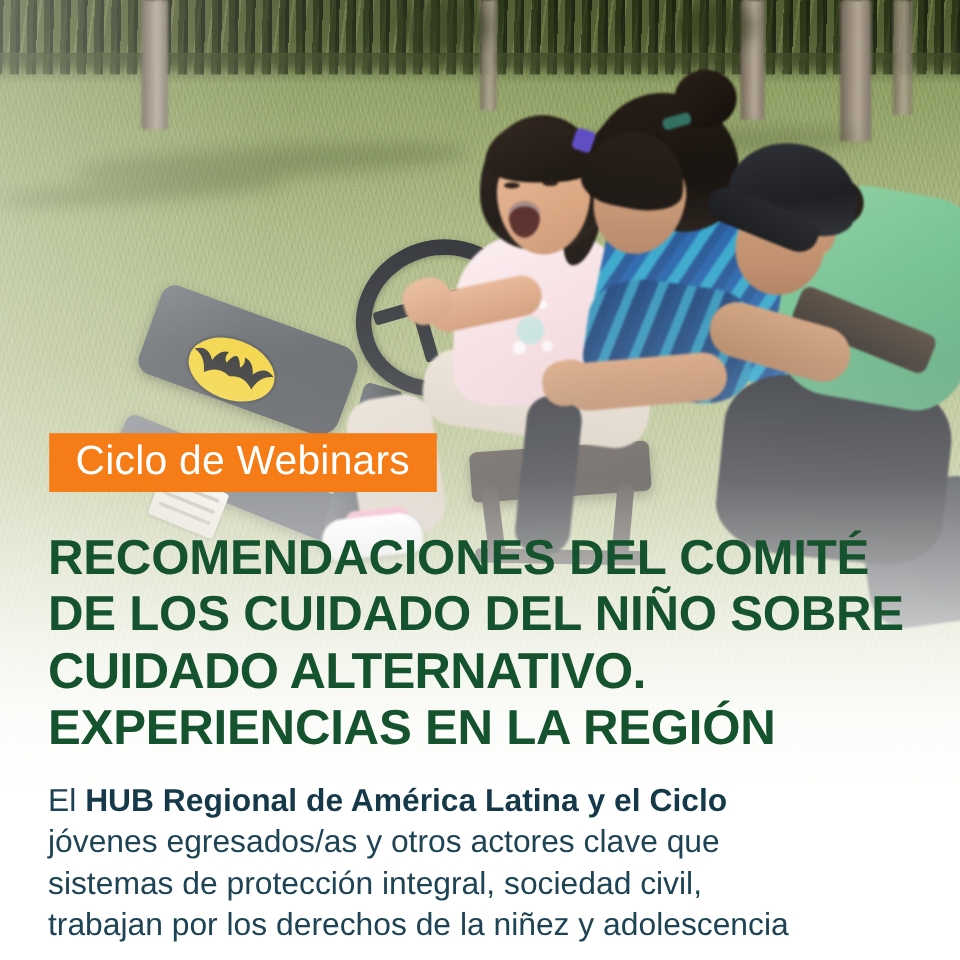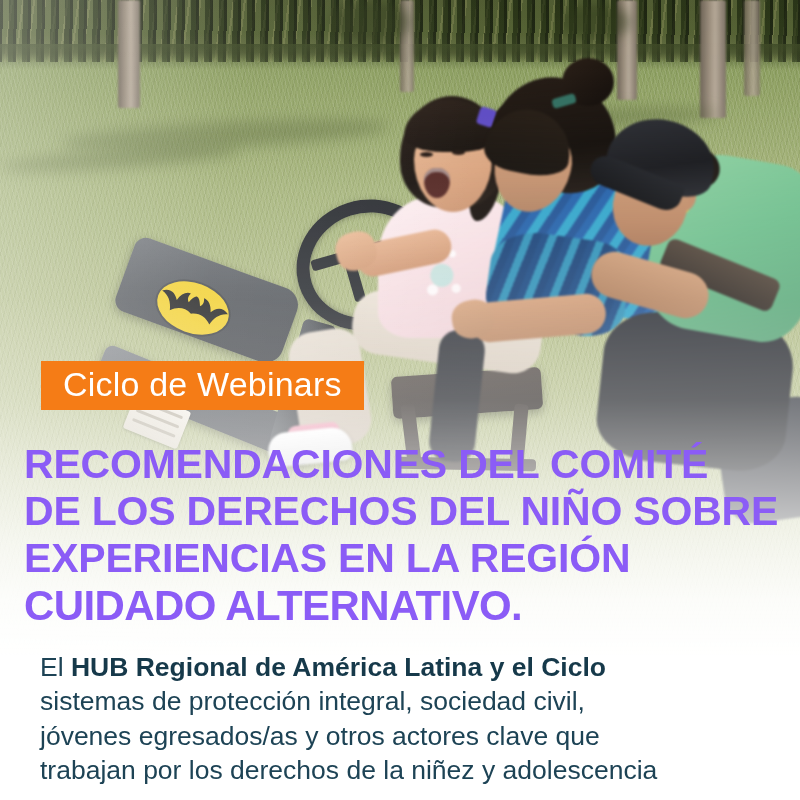--- a/index.html
+++ b/index.html
@@ -403,22 +403,22 @@
     background:#f57c16;
     color:#ffffff;
     font-size:34px;
     font-weight:400;
     letter-spacing:.2px;
     line-height:1;
     white-space:nowrap;
   }
 
   .title{
-    position:absolute;left:24px;top:441px;width:730px;
-    color:#8b5cf6;
+    position:absolute;left:40px;top:441px;width:730px;
+    color:#14532d;
     font-weight:700;
     font-size:41px;
     line-height:1.145;
     letter-spacing:-.2px;
   }
   .title .t-line{display:block;white-space:nowrap;}
   .title .t-strong{
     font-weight:900;
     letter-spacing:-.6px;
     font-size:42px;
@@ -541,26 +541,26 @@
   </div>
 
   <div class="bottom-fill"></div>
 
   <div class="content">
 
     <div class="badge">Ciclo de Webinars</div>
 
     <div class="title">
       <span class="t-line">RECOMENDACIONES DEL COMITÉ</span>
-      <span class="t-line">DE LOS DERECHOS DEL NIÑO SOBRE</span>
+      <span class="t-line">DE LOS CUIDADO DEL NIÑO SOBRE</span>
+      <span class="t-line t-strong">CUIDADO ALTERNATIVO.</span>
       <span class="t-line">EXPERIENCIAS EN LA REGIÓN</span>
-      <span class="t-line t-strong">CUIDADO ALTERNATIVO.</span>
     </div>
 
     <div class="body-copy">
       <span class="p-line"><span>El </span><b>HUB Regional de América Latina y el Ciclo</b></span>
+      <span class="p-line">jóvenes egresados/as y otros actores clave que</span>
       <span class="p-line">sistemas de protección integral, sociedad civil,</span>
-      <span class="p-line">jóvenes egresados/as y otros actores clave que</span>
       <span class="p-line">trabajan por los derechos de la niñez y adolescencia</span>
     </div>
 
   </div>
 </div>
 
 </body></html>

